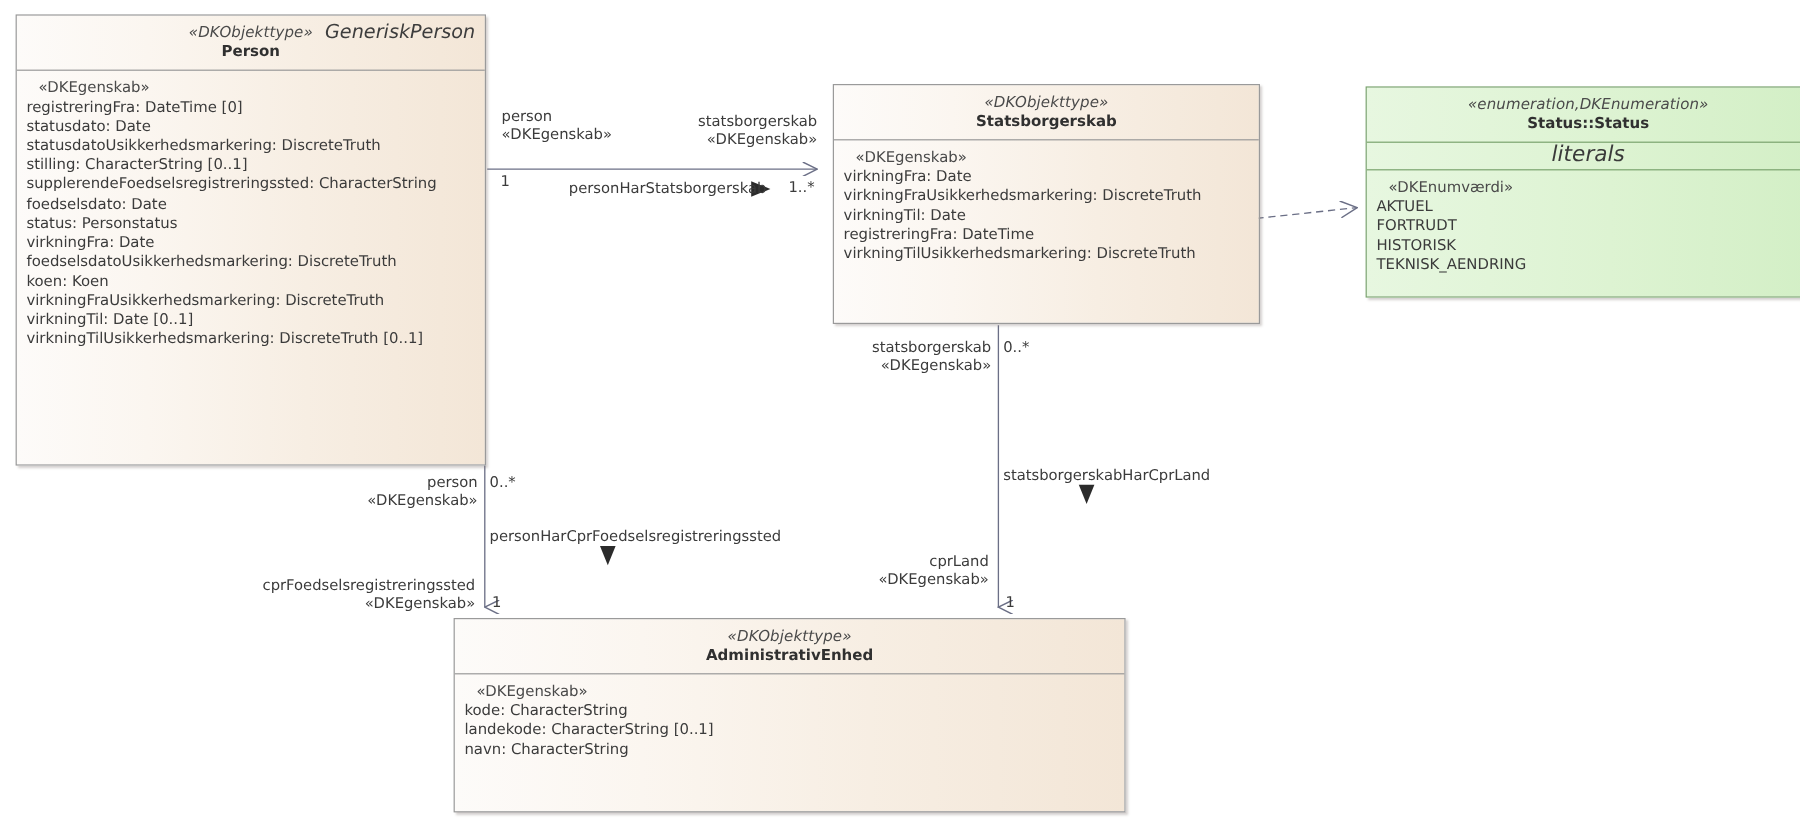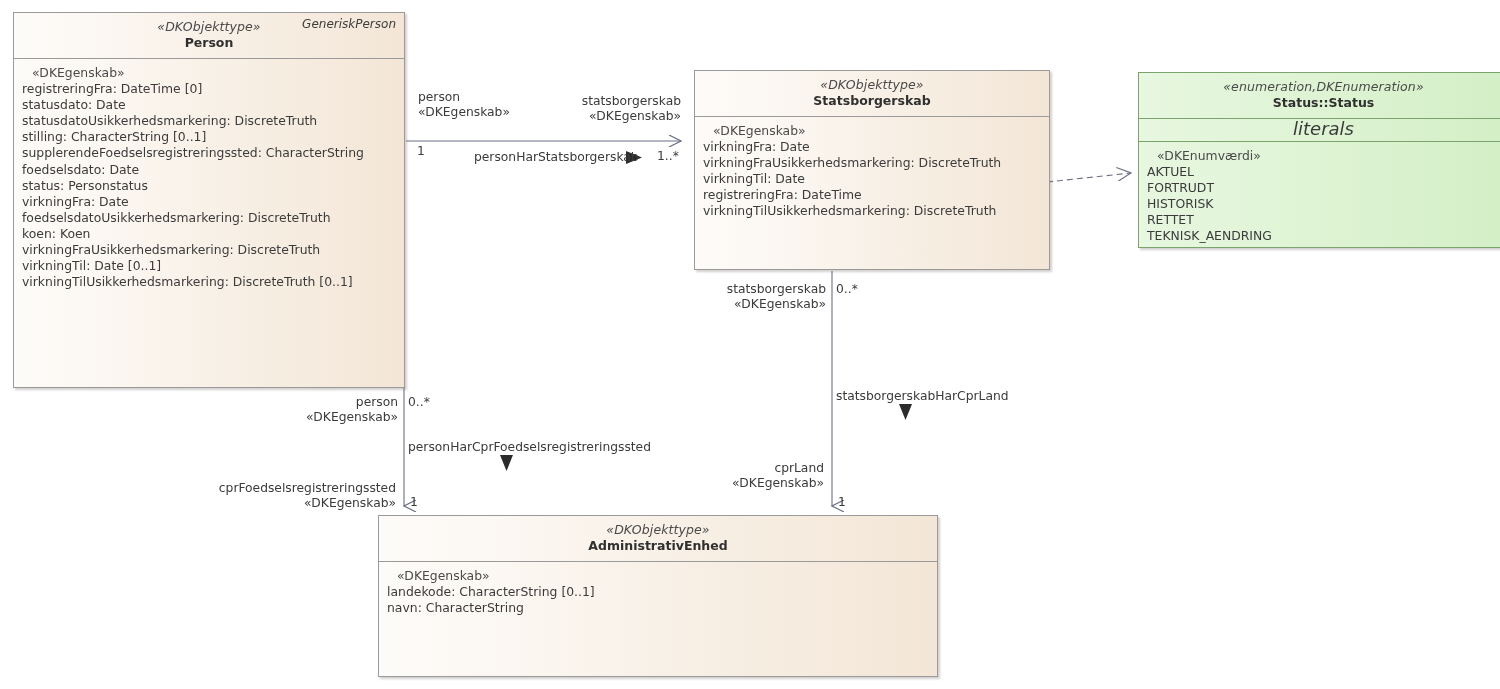--- a/index.html
+++ b/index.html
@@ -32,21 +32,21 @@
   }
   .uml.enum .hdr{border-bottom:1px solid #7aa36e;}
   .uml .stereo{
     font-size:12.5px;color:#4a4a4a;line-height:16px;letter-spacing:.1px;font-style:italic;
   }
   .uml .cname{
     font-size:12.5px;font-weight:bold;color:#303030;line-height:16px;
   }
   .uml .pkg{
     position:absolute;right:8px;top:4px;
-    font-size:12px;font-style:italic;color:#3d3d3d;
+    font-size:16px;font-style:italic;color:#3d3d3d;
   }
   .uml .body{
     padding:6px 8px 8px 8px;
     font-size:12.4px;line-height:16.1px;color:#3b3b3b;
   }
   .uml .compstereo{padding-left:10px;color:#4a4a4a;}
   .uml .attr{white-space:nowrap;}
   .uml .section-title{
     text-align:center;font-style:italic;font-size:18px;color:#3a3a3a;
     line-height:16px;padding:2px 0 4px 0;
@@ -151,32 +151,32 @@
       <div class="cname">Status::Status</div>
     </div>
     <div class="litsect">
       <div class="section-title">literals</div>
     </div>
     <div class="body">
       <div class="compstereo">«DKEnumværdi»</div>
       <div class="attr">AKTUEL</div>
       <div class="attr">FORTRUDT</div>
       <div class="attr">HISTORISK</div>
-      <div class="attr">RETTET</div>
       <div class="attr">TEKNISK_AENDRING</div>
     </div>
   </div>
 
   <div class="uml" style="left:378px;top:515px;width:560px;height:162px;">
     <div class="hdr">
       <div class="stereo">«DKObjekttype»</div>
       <div class="cname">AdministrativEnhed</div>
     </div>
     <div class="body">
       <div class="compstereo">«DKEgenskab»</div>
+      <div class="attr">kode: CharacterString</div>
       <div class="attr">landekode: CharacterString [0..1]</div>
       <div class="attr">navn: CharacterString</div>
     </div>
   </div>
 
   <div class="lbl" style="left:418px;top:90px;">
     <div>person</div>
     <div>«DKEgenskab»</div>
   </div>
   <div class="mult" style="left:417px;top:144px;">1</div>

